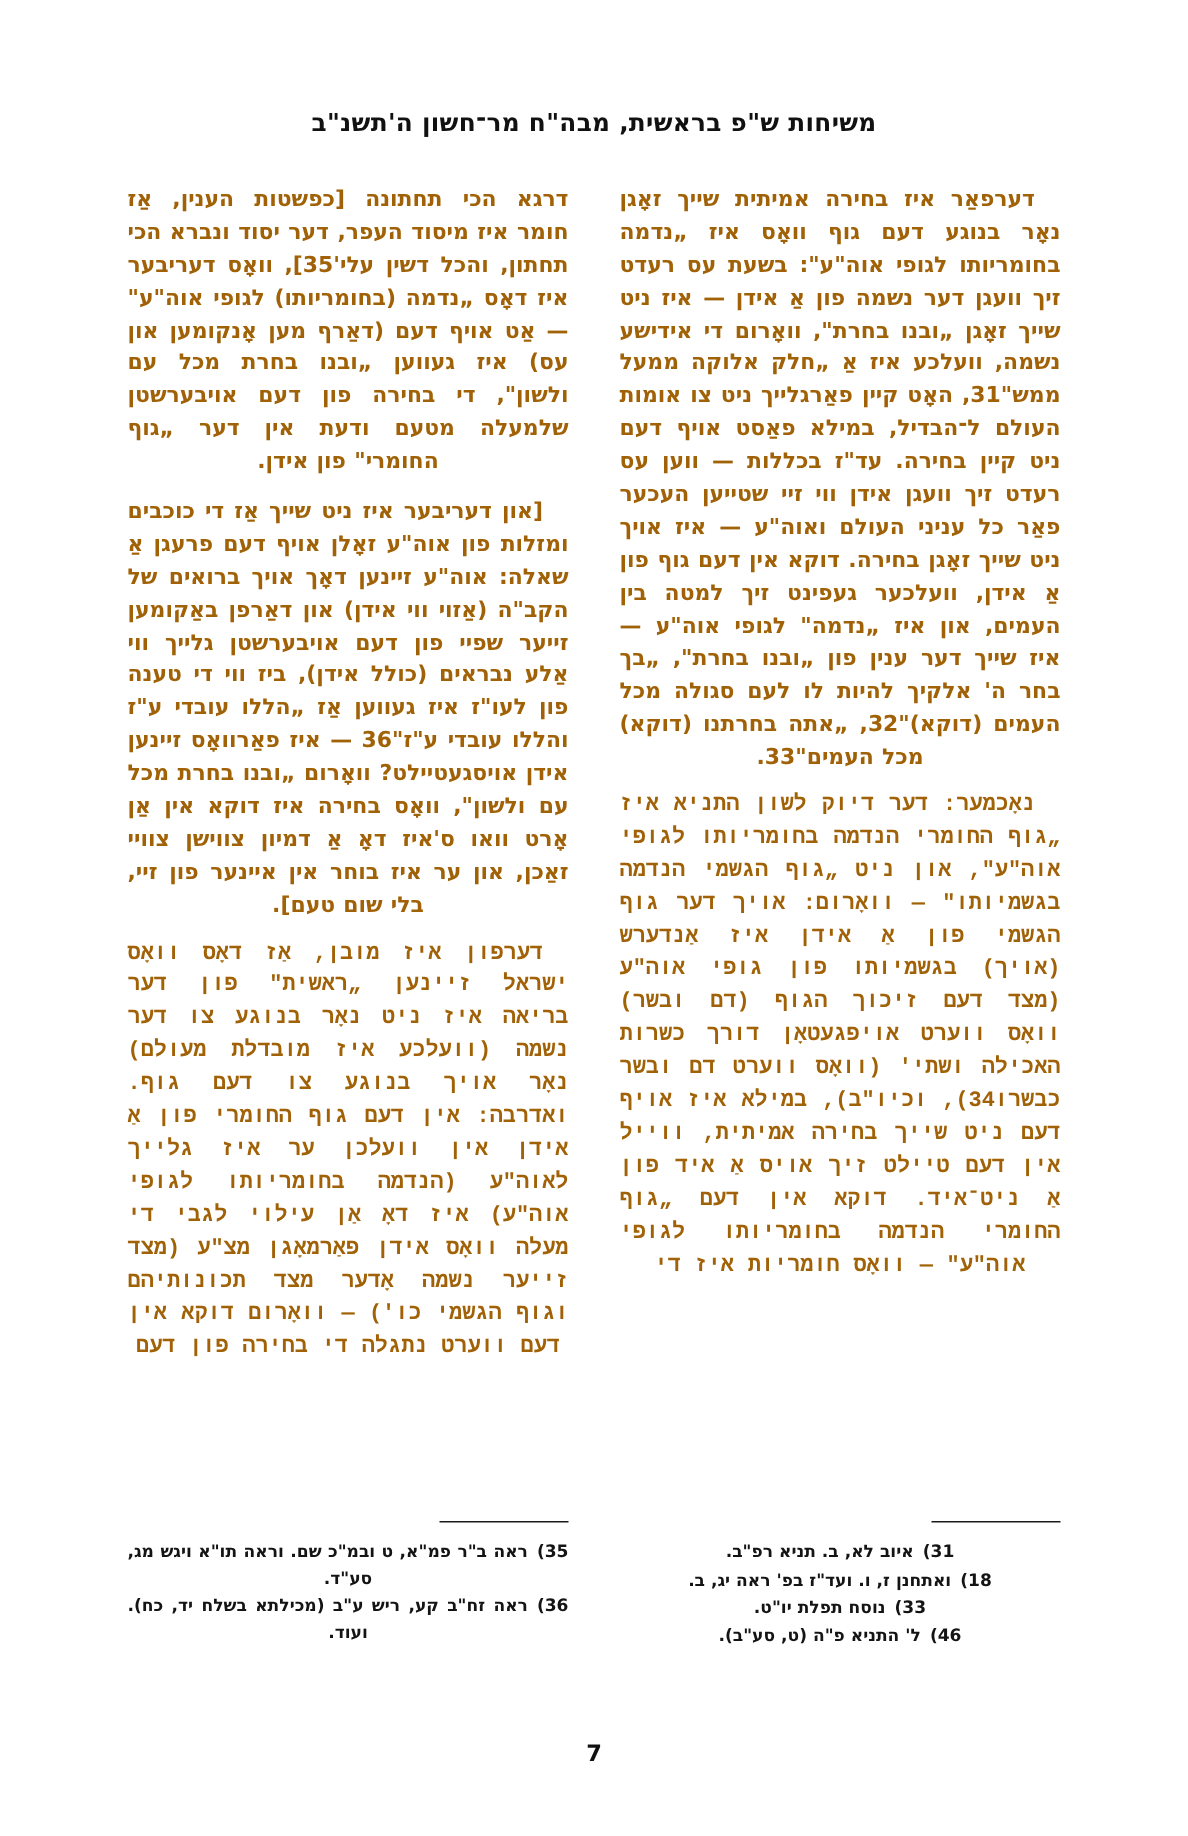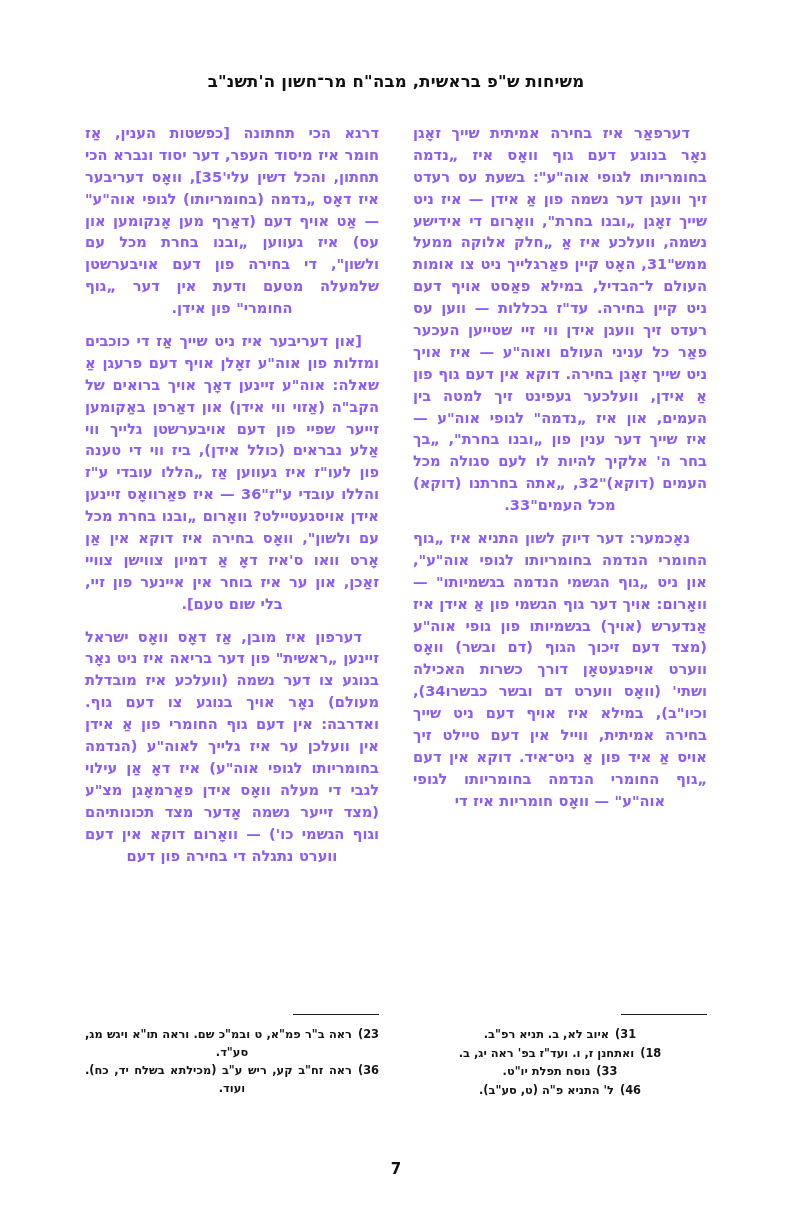--- a/index.html
+++ b/index.html
@@ -54,29 +54,30 @@
     direction: rtl;
   }
 
   p.para {
     margin: 0 0 11px 0;
     font-size: 14.6px;
     line-height: 1.50;
     text-align: justify;
     text-align-last: center;
     font-weight: 700;
-    color: #8b5cf6;
+    color: #a16207;
     letter-spacing: 0px;
     word-spacing: 0.4px;
   }
   p.para.indent {
     text-indent: 17px;
   }
   p.para:last-child {
     margin-bottom: 16px;
+    font-family: Liberation Mono, monospace;
   }
 
   
   .footnotes {
     position: absolute;
     top: 1014px;
     left: 85px;
     width: 622px;
     display: flex;
     flex-direction: row;
@@ -155,21 +156,21 @@
         <span class="fn-num">33)</span><span>נוסח תפלת יו"ט.</span>
       </p>
       <p class="fn-item">
         <span class="fn-num">46)</span><span>ל' התניא פ"ה (ט, סע"ב).</span>
       </p>
     </div>
 
     <div class="fn-col">
       <div class="fn-rule"></div>
       <p class="fn-item">
-        <span class="fn-num">23)</span><span>ראה ב"ר פמ"א, ט ובמ"כ שם. וראה תו"א ויגש מג, סע"ד.</span>
+        <span class="fn-num">35)</span><span>ראה ב"ר פמ"א, ט ובמ"כ שם. וראה תו"א ויגש מג, סע"ד.</span>
       </p>
       <p class="fn-item">
         <span class="fn-num">36)</span><span>ראה זח"ב קע, ריש ע"ב (מכילתא בשלח יד, כח). ועוד.</span>
       </p>
     </div>
 
   </div>
 
   <div class="folio">7</div>
 

